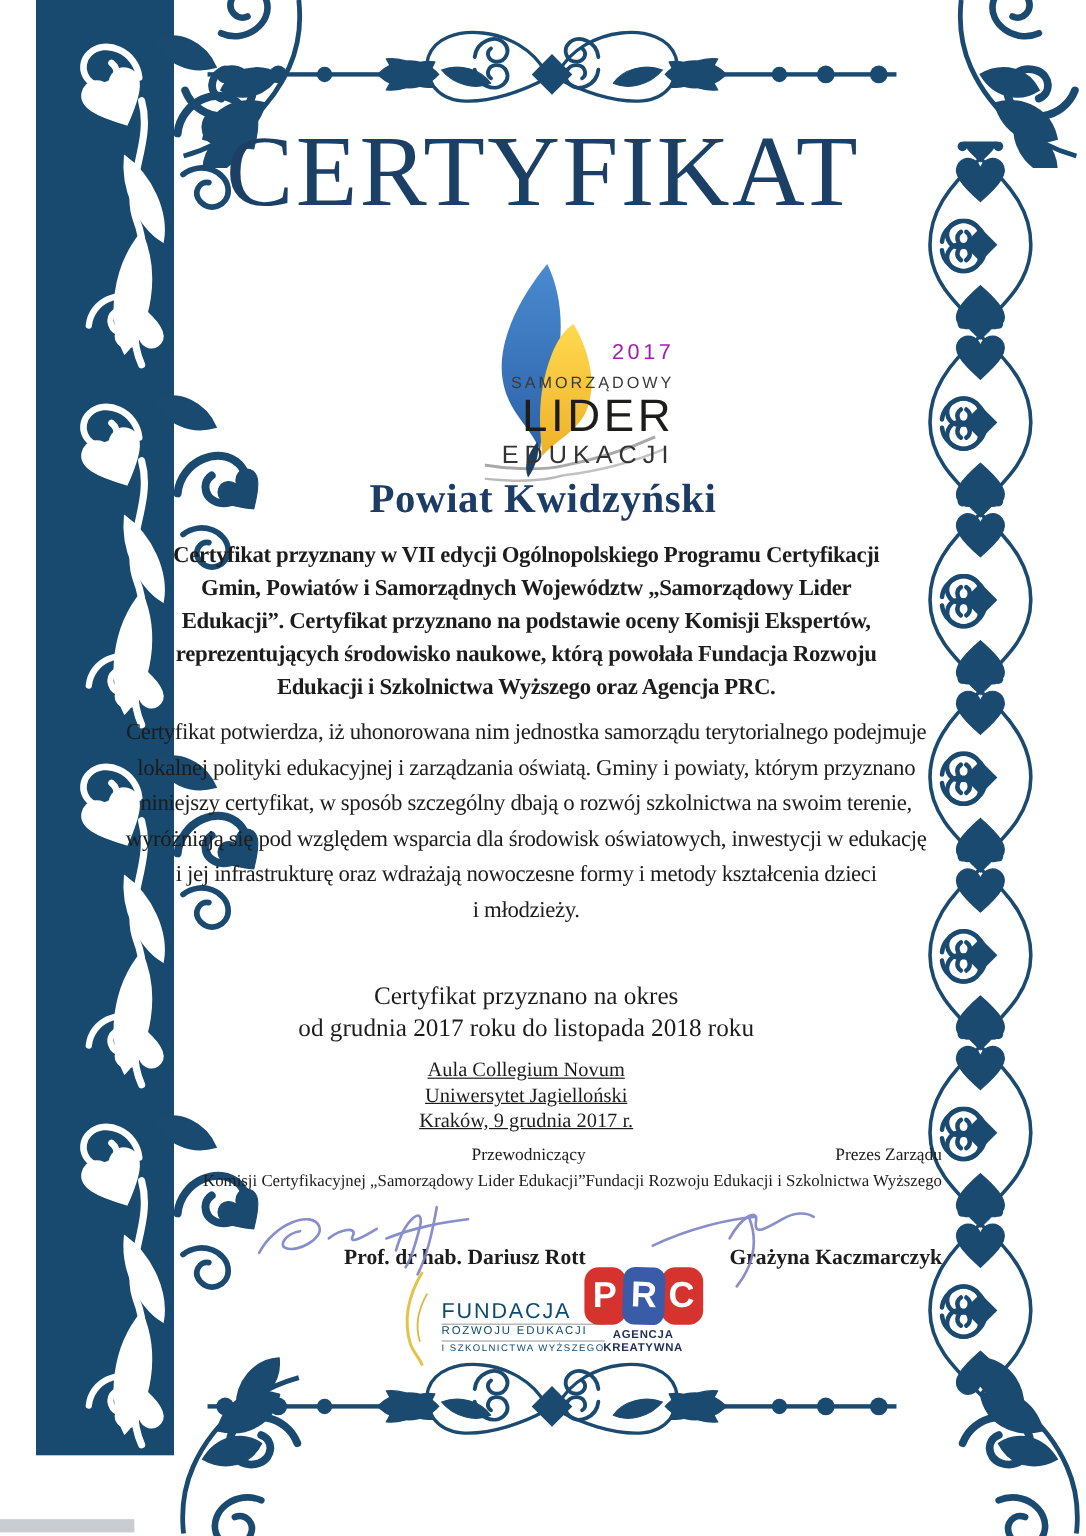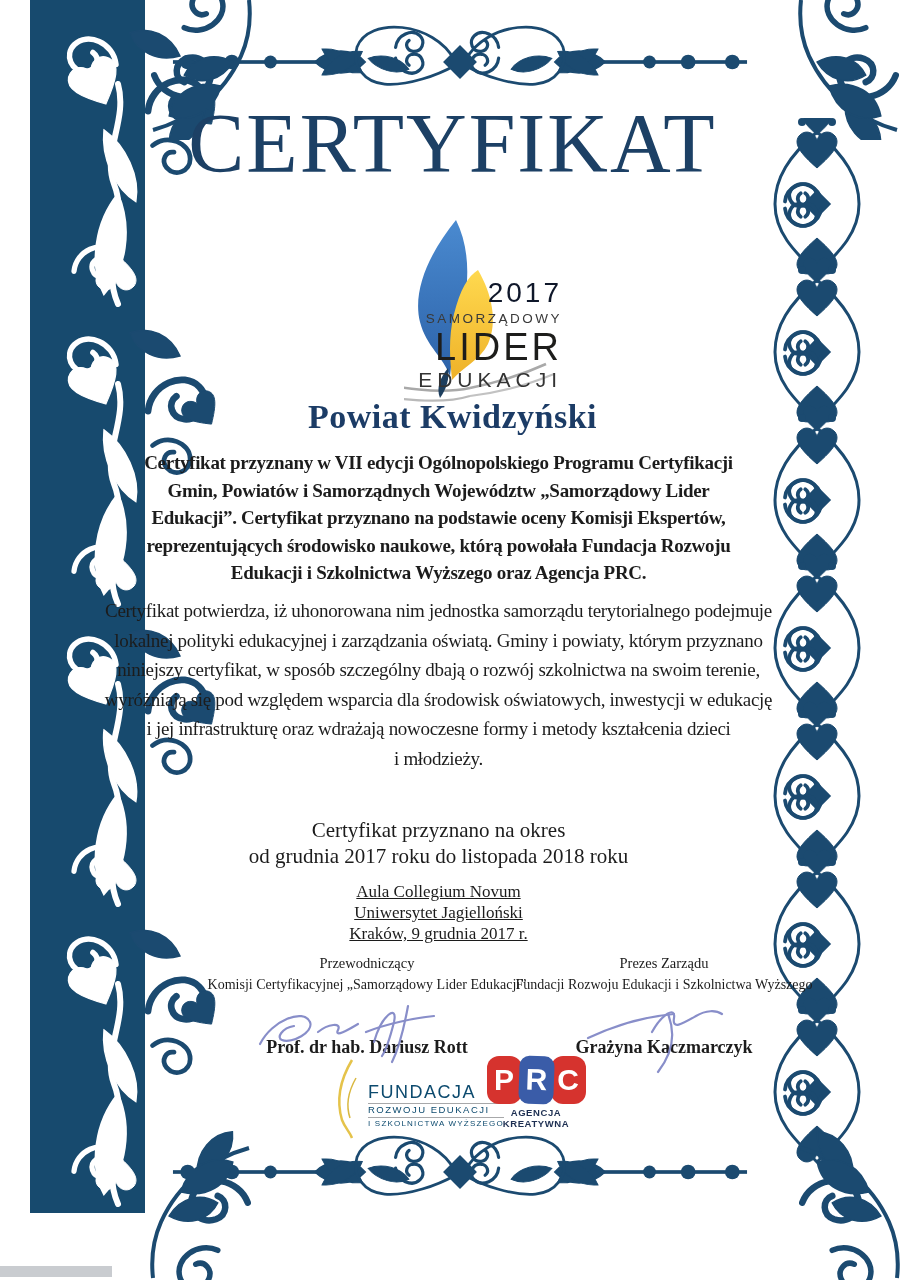--- a/index.html
+++ b/index.html
@@ -14,39 +14,39 @@
   .rightborder-svg{left:745px;top:118px;}
   .scan-strip{left:0;top:1266px;width:112px;height:11px;background:#c9ccd0;}
 
   
   .title{left:0;top:102px;width:905px;text-align:center;font-size:84px;line-height:1;
          letter-spacing:2px;color:#1c4065;font-weight:400;}
 
   
   .logo-flame{left:404px;top:218px;}
   .logo-text{left:300px;top:278px;width:262px;text-align:right;font-family:"Liberation Sans",sans-serif;}
-  .logo-year{font-size:28px;color:#0f172a;letter-spacing:3px;font-weight:400;line-height:30px;}
+  .logo-year{font-size:18px;color:#a21caf;letter-spacing:3px;font-weight:400;line-height:30px;}
   .logo-sub1{font-size:13.5px;color:#3a3a3a;letter-spacing:2.5px;line-height:17px;margin-top:2px;}
   .logo-main{font-size:38px;color:#1d1d1b;letter-spacing:3px;line-height:40px;}
   .logo-sub2{font-size:21px;color:#333333;letter-spacing:5px;line-height:25px;}
 
   
   .recipient{left:0;top:398px;width:905px;text-align:center;font-size:34px;font-weight:bold;
              color:#1c3c66;letter-spacing:.5px;}
 
   
   .para{left:0;width:877px;text-align:center;}
   .intro{top:449px;font-weight:bold;font-size:19px;line-height:27.5px;letter-spacing:-0.3px;}
   .body{top:596px;font-size:19px;line-height:29.5px;letter-spacing:-0.3px;}
   .period{top:817px;font-weight:normal;font-size:21px;line-height:26px;}
   .venue{top:881px;font-size:17px;line-height:21px;text-decoration:underline;}
   .line{white-space:nowrap;}
 
   
-  .sig{top:952px;width:330px;text-align:center;font-size:14.5px;line-height:22px;margin-left:44px;}
+  .sig{top:952px;width:330px;text-align:right;font-size:14.5px;line-height:22px;}
   .sigL{left:158px;} .sigR{left:455px;}
   .sig .role2{font-size:14px;}
   .sig .name{margin-top:40px;font-size:18px;font-weight:bold;position:relative;}
   .sig-ink{position:absolute;left:50%;transform:translateX(-50%);top:-38px;pointer-events:none;}
 
   
   .fundacja{left:330px;top:1056px;display:flex;align-items:flex-start;}
   .fundacja-text{margin-left:4px;margin-top:26px;font-family:"Liberation Sans",sans-serif;color:#0c4a6e;text-align:left;}
   .fun-l1{font-size:18px;letter-spacing:1.5px;line-height:20px;border-bottom:1px solid #a7a8aa;padding-bottom:1px;}
   .fun-l2{font-size:9.5px;letter-spacing:1.5px;line-height:12px;border-bottom:1px solid #a7a8aa;padding-bottom:1px;}

